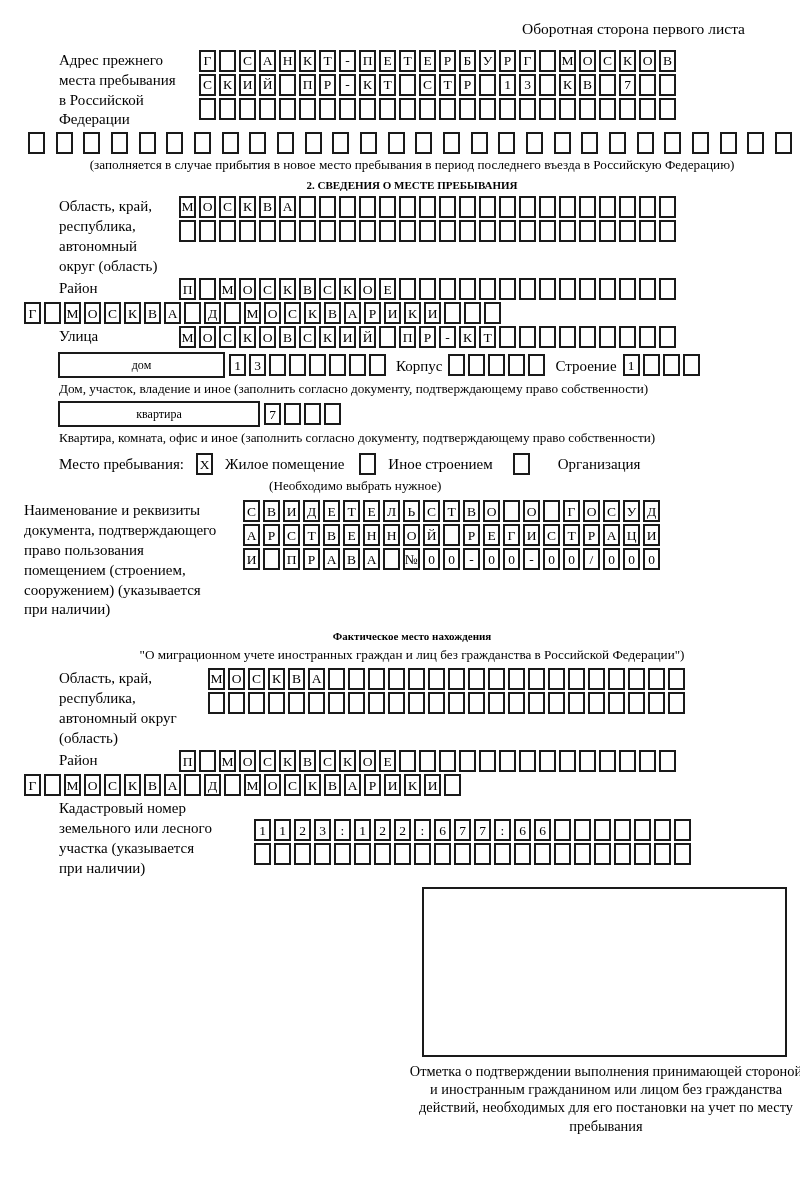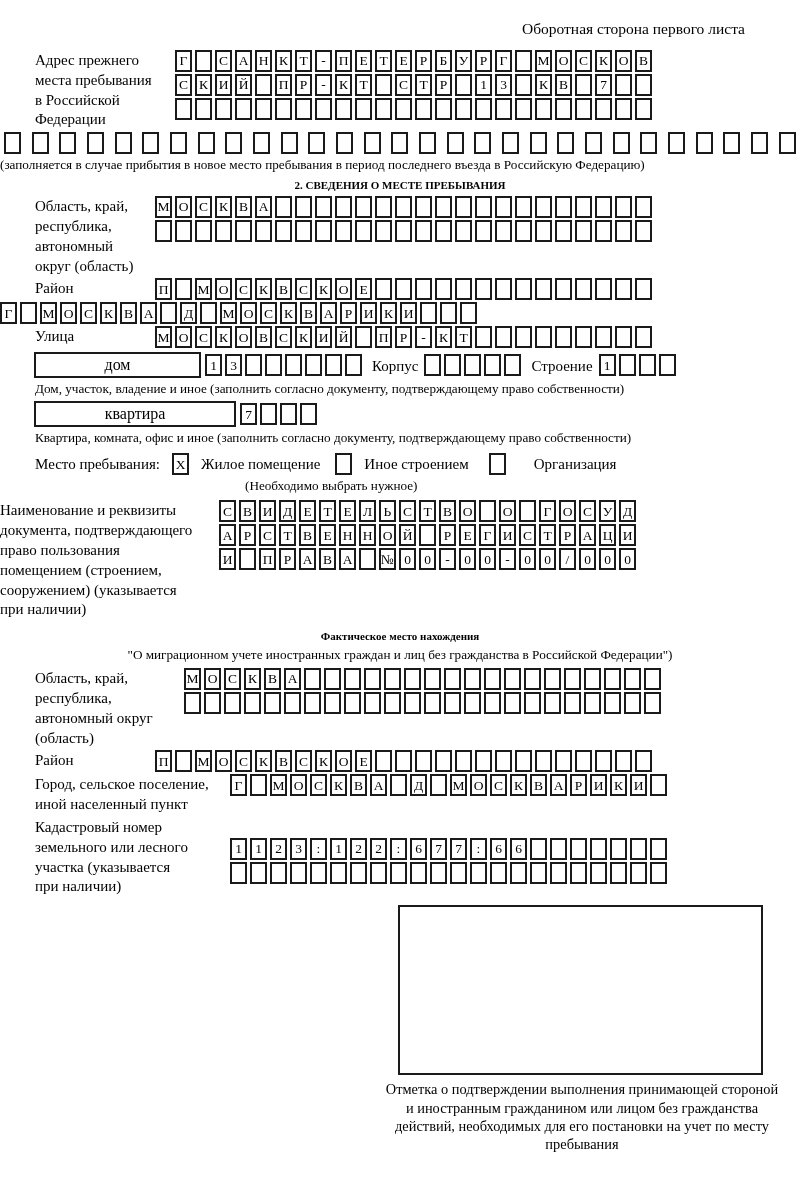--- a/index.html
+++ b/index.html
@@ -3,40 +3,40 @@
 <meta charset="utf-8">
 <style>
   * { box-sizing: border-box; }
   html,body { margin:0; padding:0; }
   body {
     width:800px; height:1180px; overflow:hidden;
     background:#ffffff; color:#000;
     font-family:"Liberation Serif","DejaVu Serif",serif;
     font-size:15px;
   }
-  .page { position:relative; width:800px; height:1180px; }
+  .page { position:relative; width:800px; height:1180px;padding-left:24px; }
   .hdr { text-align:right; padding:20px 55px 0 0; font-size:15.5px; }
   .frow { display:flex; align-items:flex-start; }
   .label { white-space:pre-line; line-height:1.32; padding-top:1px; }
   .cellcol > .cells { margin-bottom:2px; }
   .cells { display:flex; gap:3px; }
   .cell {
     flex:0 0 17px; width:17px; height:22px;
     border:2px solid #1a1a1a;
     display:flex; align-items:center; justify-content:center;
     font-size:13.5px; line-height:1;
   }
   .spread { justify-content:space-between; width:792px; margin:2px 0 0 4px; gap:0; }
-  .note { text-align:left; font-size:13.2px; margin-top:3px; }
+  .note { text-align:center; font-size:13.2px; margin-top:3px; }
   .lnote { font-size:13.2px; margin:3px 0 0 35px; }
   .title { text-align:center; font-weight:bold; font-size:11px; margin:6px 0 5px 0; }
   .widebox {
     border:2px solid #1a1a1a; height:26px;
     display:flex; align-items:center; justify-content:center;
-    font-size:16px;
+    font-size:12px;
   }
   .inlab { margin:0 6px 0 10px; padding-top:3px; }
   .rowm { margin-top:2px; }
   .staylbl { padding-top:3px; }
   .stampbox { border:2px solid #1a1a1a; width:365px; height:170px; margin:8px 0 0 398px; }
   .stampnote {
     width:400px; margin:5px 0 0 382px;
     text-align:center; font-size:14.4px; line-height:1.28;
   }
   .docnote2 { text-align:center; font-size:13.2px; }
@@ -550,22 +550,20 @@
         <span class="cell"></span>
         <span class="cell"></span>
         <span class="cell"></span>
         <span class="cell"></span>
         <span class="cell"></span>
         <span class="cell"></span>
       </div>
   </div>
 
   <div class="frow rowm">
-    <div class="label" style="margin-left:35px;width:195px">Город, сельское поселение,
-иной населенный пункт</div>
     <div class="cells">
         <span class="cell">Г</span>
         <span class="cell"></span>
         <span class="cell">М</span>
         <span class="cell">О</span>
         <span class="cell">С</span>
         <span class="cell">К</span>
         <span class="cell">В</span>
         <span class="cell">А</span>
         <span class="cell"></span>

